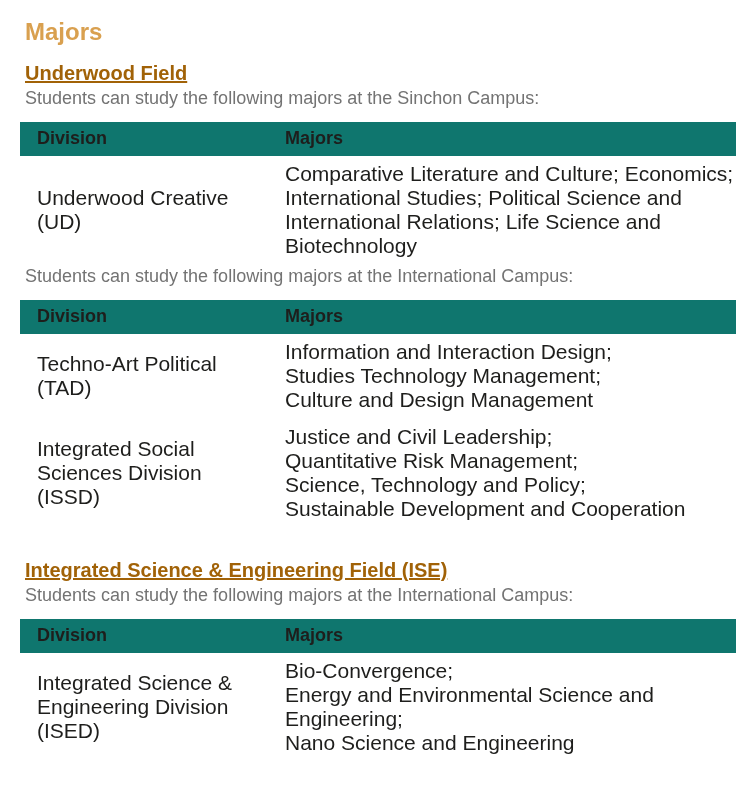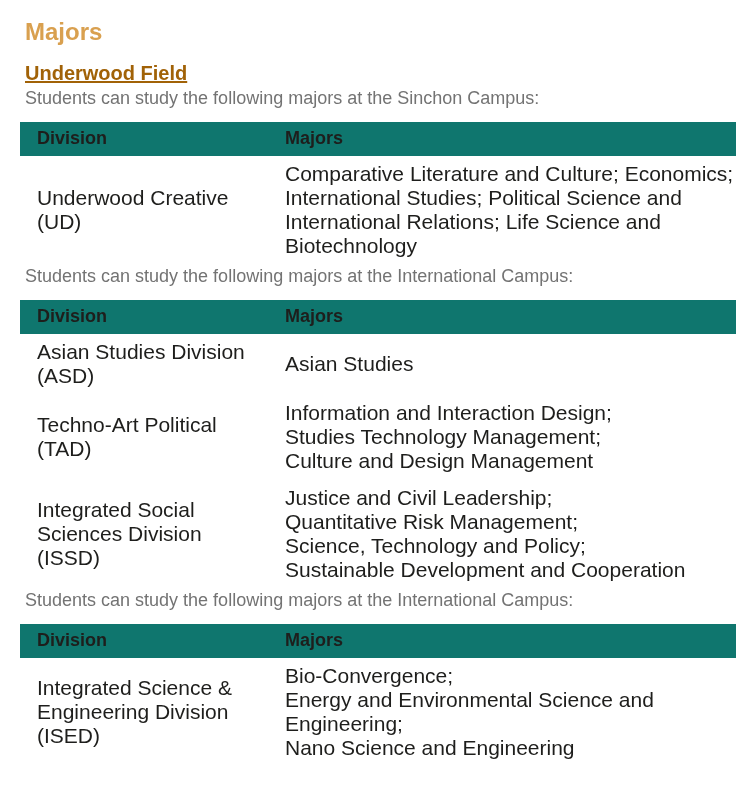--- a/index.html
+++ b/index.html
@@ -104,42 +104,39 @@
           <col class="c2">
         </colgroup>
       <thead>
         <tr>
           <th>Division</th>
           <th>Majors</th>
         </tr>
       </thead>
       <tbody>
         <tr>
-          <td>Asian Studies Division (ASD)</td>
-          <td>Asian Studies</td>
-        </tr>
-        <tr>
           <td>Techno-Art Political (TAD)</td>
           <td>Information and Interaction Design;
 Studies Technology Management;
 Culture and Design Management</td>
         </tr>
         <tr>
           <td>Integrated Social
 Sciences Division (ISSD)</td>
           <td>Justice and Civil Leadership;
 Quantitative Risk Management;
 Science, Technology and Policy;
 Sustainable Development and Cooperation</td>
         </tr>
       </tbody>
     </table>
   </div>
 
   <div>
+    <h2 class="section-heading">Integrated Science &amp; Engineering Field (ISE)</h2>
     <p class="section-intro">Students can study the following majors at the International Campus:</p>
     <table class="majors-table">
       <colgroup>
           <col class="c1">
           <col class="c2">
         </colgroup>
       <thead>
         <tr>
           <th>Division</th>
           <th>Majors</th>

